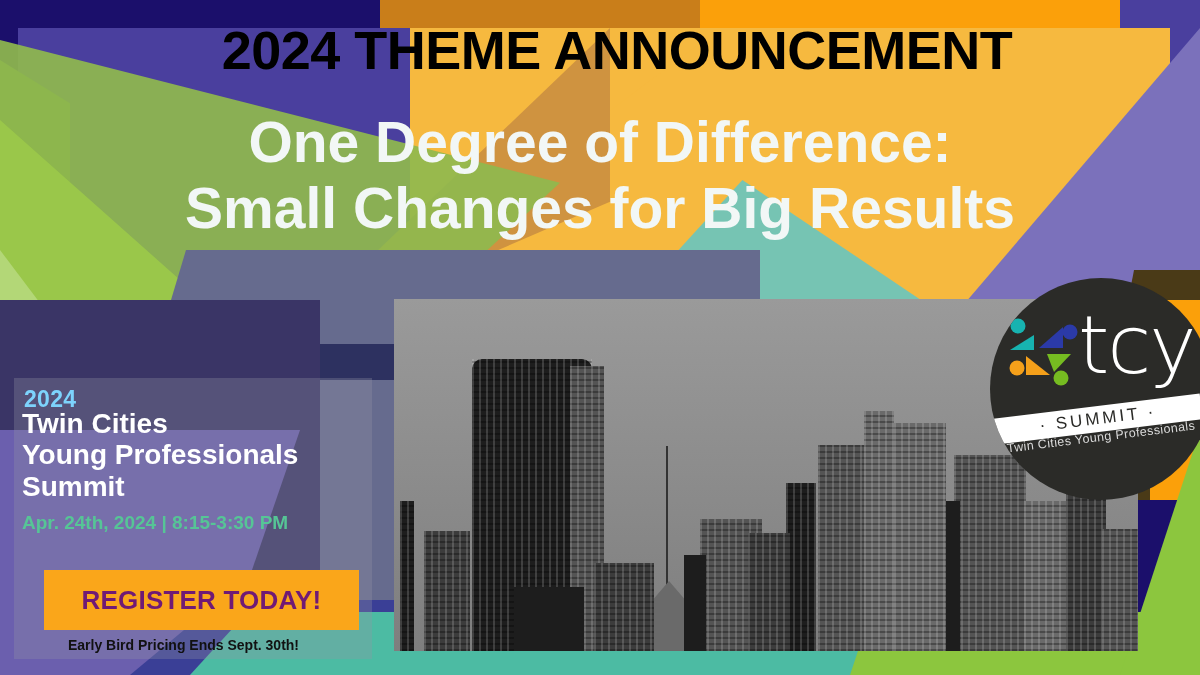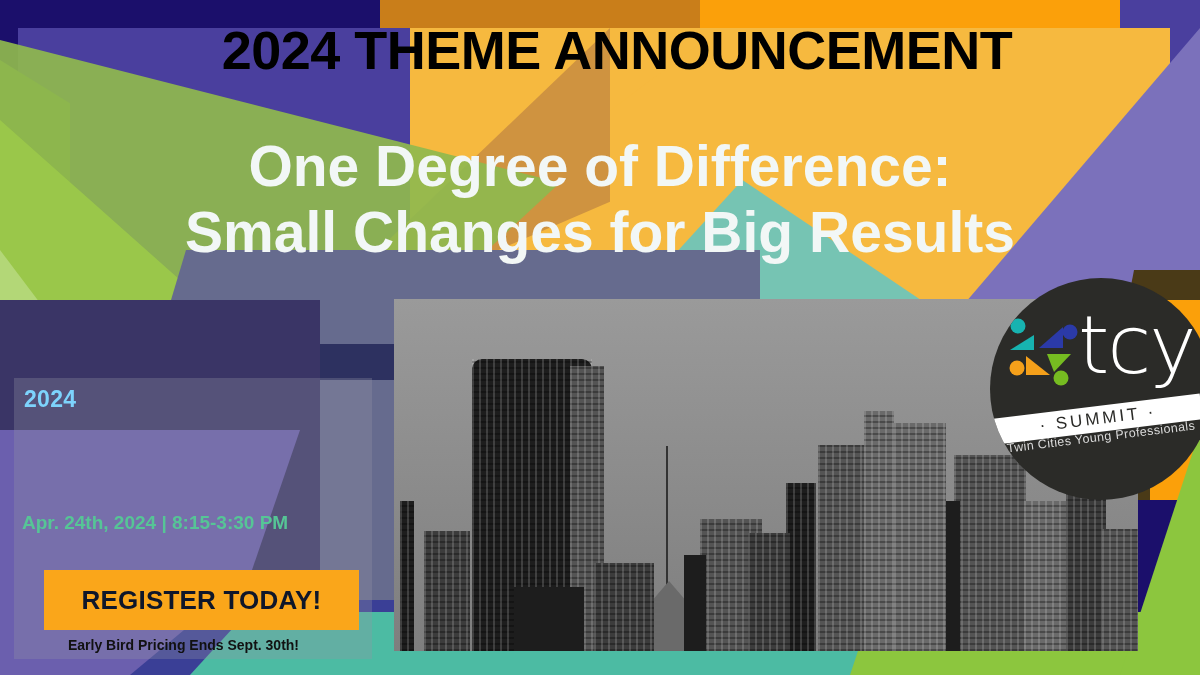--- a/index.html
+++ b/index.html
@@ -94,21 +94,21 @@
   }
 
   
   .headline{
     position:absolute;left:17px;top:22px;width:1200px;text-align:center;
     font-weight:bold;font-size:54px;letter-spacing:-.5px;color:#000;
     line-height:1.04;white-space:nowrap;
   }
   .subhead{
     position:absolute;left:0;top:110px;width:1200px;text-align:center;
-    font-weight:bold;font-size:57px;color:#f2f7f6;line-height:1.15;margin-top:24px;
+    font-weight:bold;font-size:57px;color:#f2f7f6;line-height:1.15;
   }
   .subhead div{white-space:nowrap;}
 
   
   .photo{
     left:394px;top:299px;width:744px;height:352px;overflow:hidden;
     background:#8f8f8f;
   }
   .sky{position:absolute;inset:0;background:linear-gradient(#9a9a9a,#7e7e7e);}
   .bldg{position:absolute;bottom:0;background:#2e2e2e;}
@@ -139,21 +139,21 @@
   }
   .panel-name div{white-space:nowrap;}
   .panel-date{
     position:absolute;left:22px;top:512px;
     font-size:19px;font-weight:bold;color:#56c596;white-space:nowrap;
   }
   .cta{
     position:absolute;left:44px;top:570px;width:315px;height:60px;
     background:#faa61a;border:none;cursor:pointer;
     display:flex;align-items:center;justify-content:center;
-    font-family:inherit;font-size:26px;font-weight:bold;color:#0f172a;
+    font-family:inherit;font-size:26px;font-weight:bold;color:#701a75;
     letter-spacing:.2px;
   }
   .earlybird{
     position:absolute;left:14px;top:637px;width:339px;text-align:center;
     font-size:14px;font-weight:bold;color:#111;
   }
 
   
   .badge{
     left:990px;top:278px;width:222px;height:222px;border-radius:50%;
@@ -274,20 +274,25 @@
   </div>
 
   <div class="headline">2024 THEME ANNOUNCEMENT</div>
   <div class="subhead">
     <div>One Degree of Difference:</div>
     <div>Small Changes for Big Results</div>
   </div>
 
   <div class="shape panel"></div>
   <div class="panel-year">2024</div>
+  <div class="panel-name">
+    <div>Twin Cities</div>
+    <div>Young Professionals</div>
+    <div>Summit</div>
+  </div>
   <div class="panel-date">Apr. 24th, 2024 | 8:15-3:30 PM</div>
   <button class="cta">REGISTER TODAY!</button>
   <div class="earlybird">Early Bird Pricing Ends Sept. 30th!</div>
 
   <div class="shape badge">
     <div class="badge-inner">
       <svg class="figs" viewBox="0 0 78 74">
         <circle cx="12" cy="12" r="7.5" fill="#17b3b0"></circle>
         <path d="M4 36 L28 21 L28 36 Z" fill="#17b3b0"></path>
         <circle cx="64" cy="18" r="7.5" fill="#2b3aa8"></circle>

